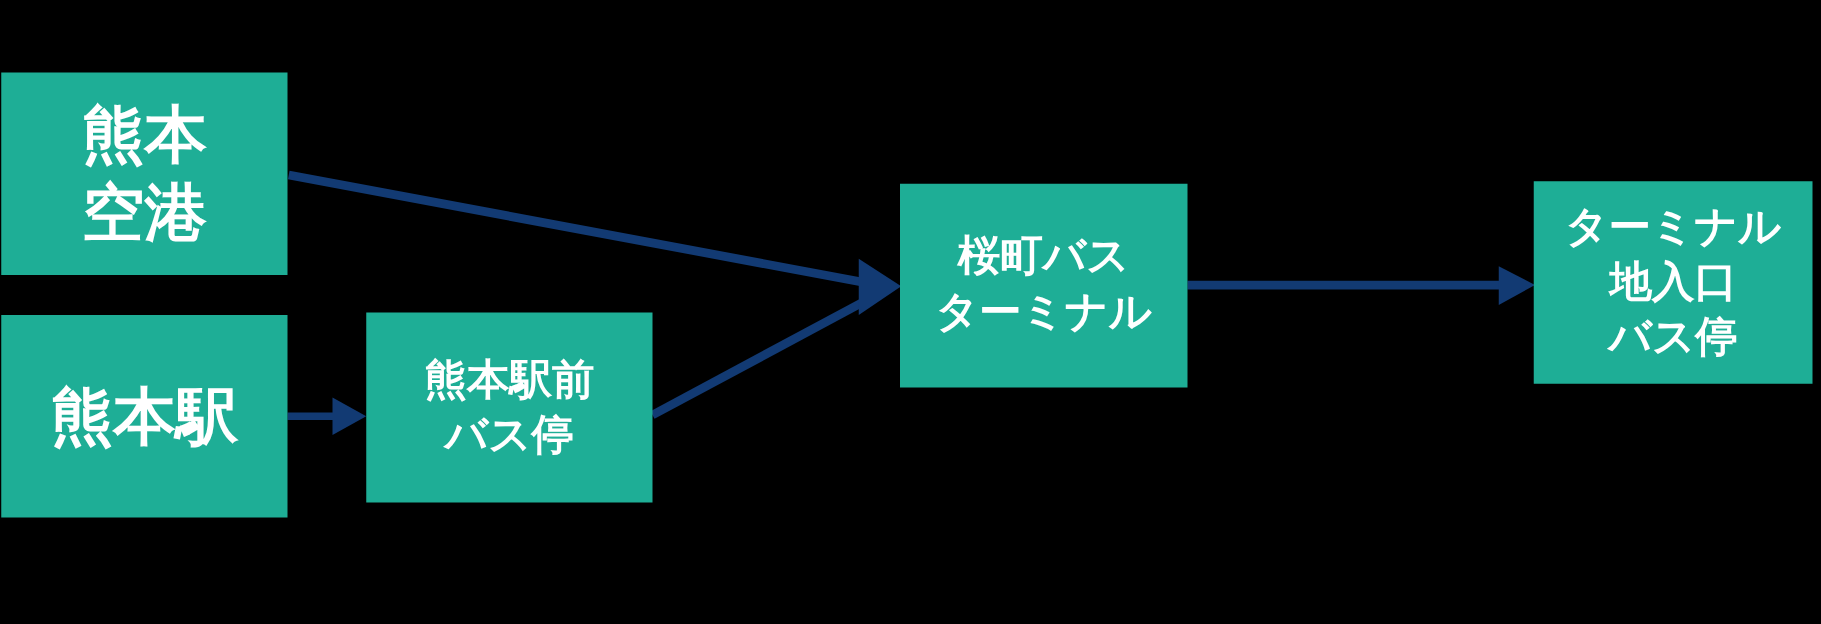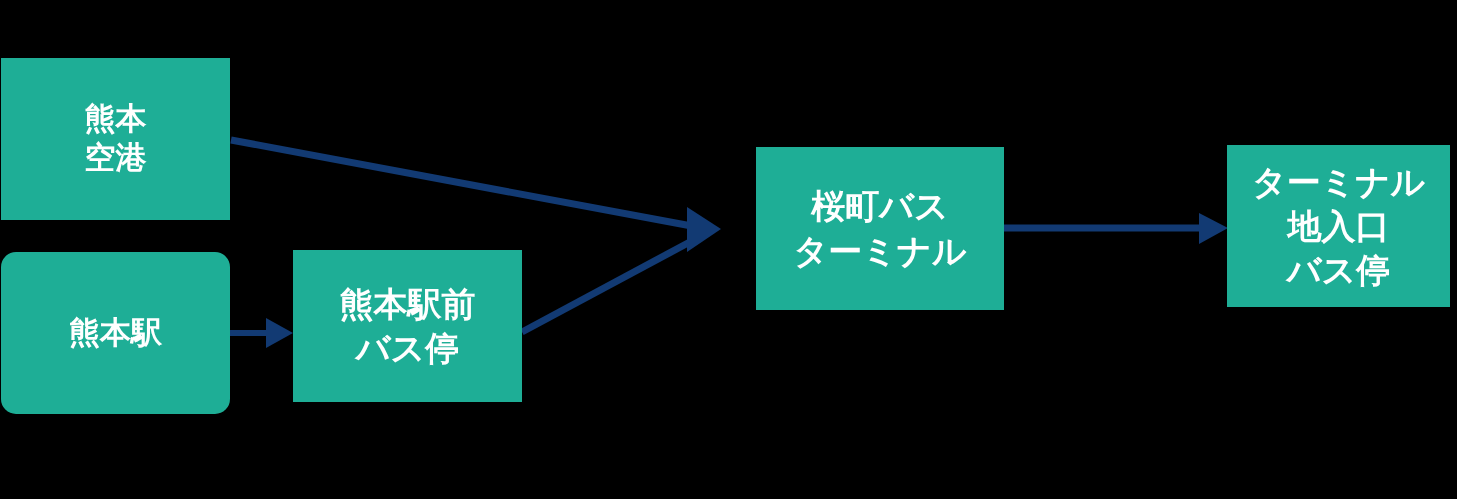--- a/index.html
+++ b/index.html
@@ -21,26 +21,26 @@
     position: absolute;
     background: var(--node-fill);
     color: var(--node-text);
     display: flex;
     align-items: center;
     justify-content: center;
     text-align: center;
     font-weight: bold;
     white-space: pre-line;
   }
-  .node.big   { font-size: 31px; line-height: 1.25; }
+  .node.big   { font-size: 50px; line-height: 1.25; }
   .node.small { font-size: 34px; line-height: 1.3; }
   #n-airport      { left: 1px;    top: 58px;  width: 229px; height: 162px; }
-  #n-station      { left: 1px;    top: 252px; width: 229px; height: 162px; border-radius: 15px; }
+  #n-station      { left: 1px;    top: 252px; width: 229px; height: 162px; }
   #n-station-stop { left: 293px;  top: 250px; width: 229px; height: 152px; }
-  #n-terminal     { left: 756px;  top: 147px; width: 248px; height: 163px; }
+  #n-terminal     { left: 720px;  top: 147px; width: 230px; height: 163px; font-family: Liberation Serif, serif; }
   #n-danchi       { left: 1227px; top: 145px; width: 223px; height: 162px; }
   svg.arrows {
     position: absolute;
     left: 0; top: 0;
     width: 1457px;
     height: 499px;
     pointer-events: none;
   }
   svg.arrows line    { stroke: var(--arrow); }
   svg.arrows polygon { fill: var(--arrow); }

